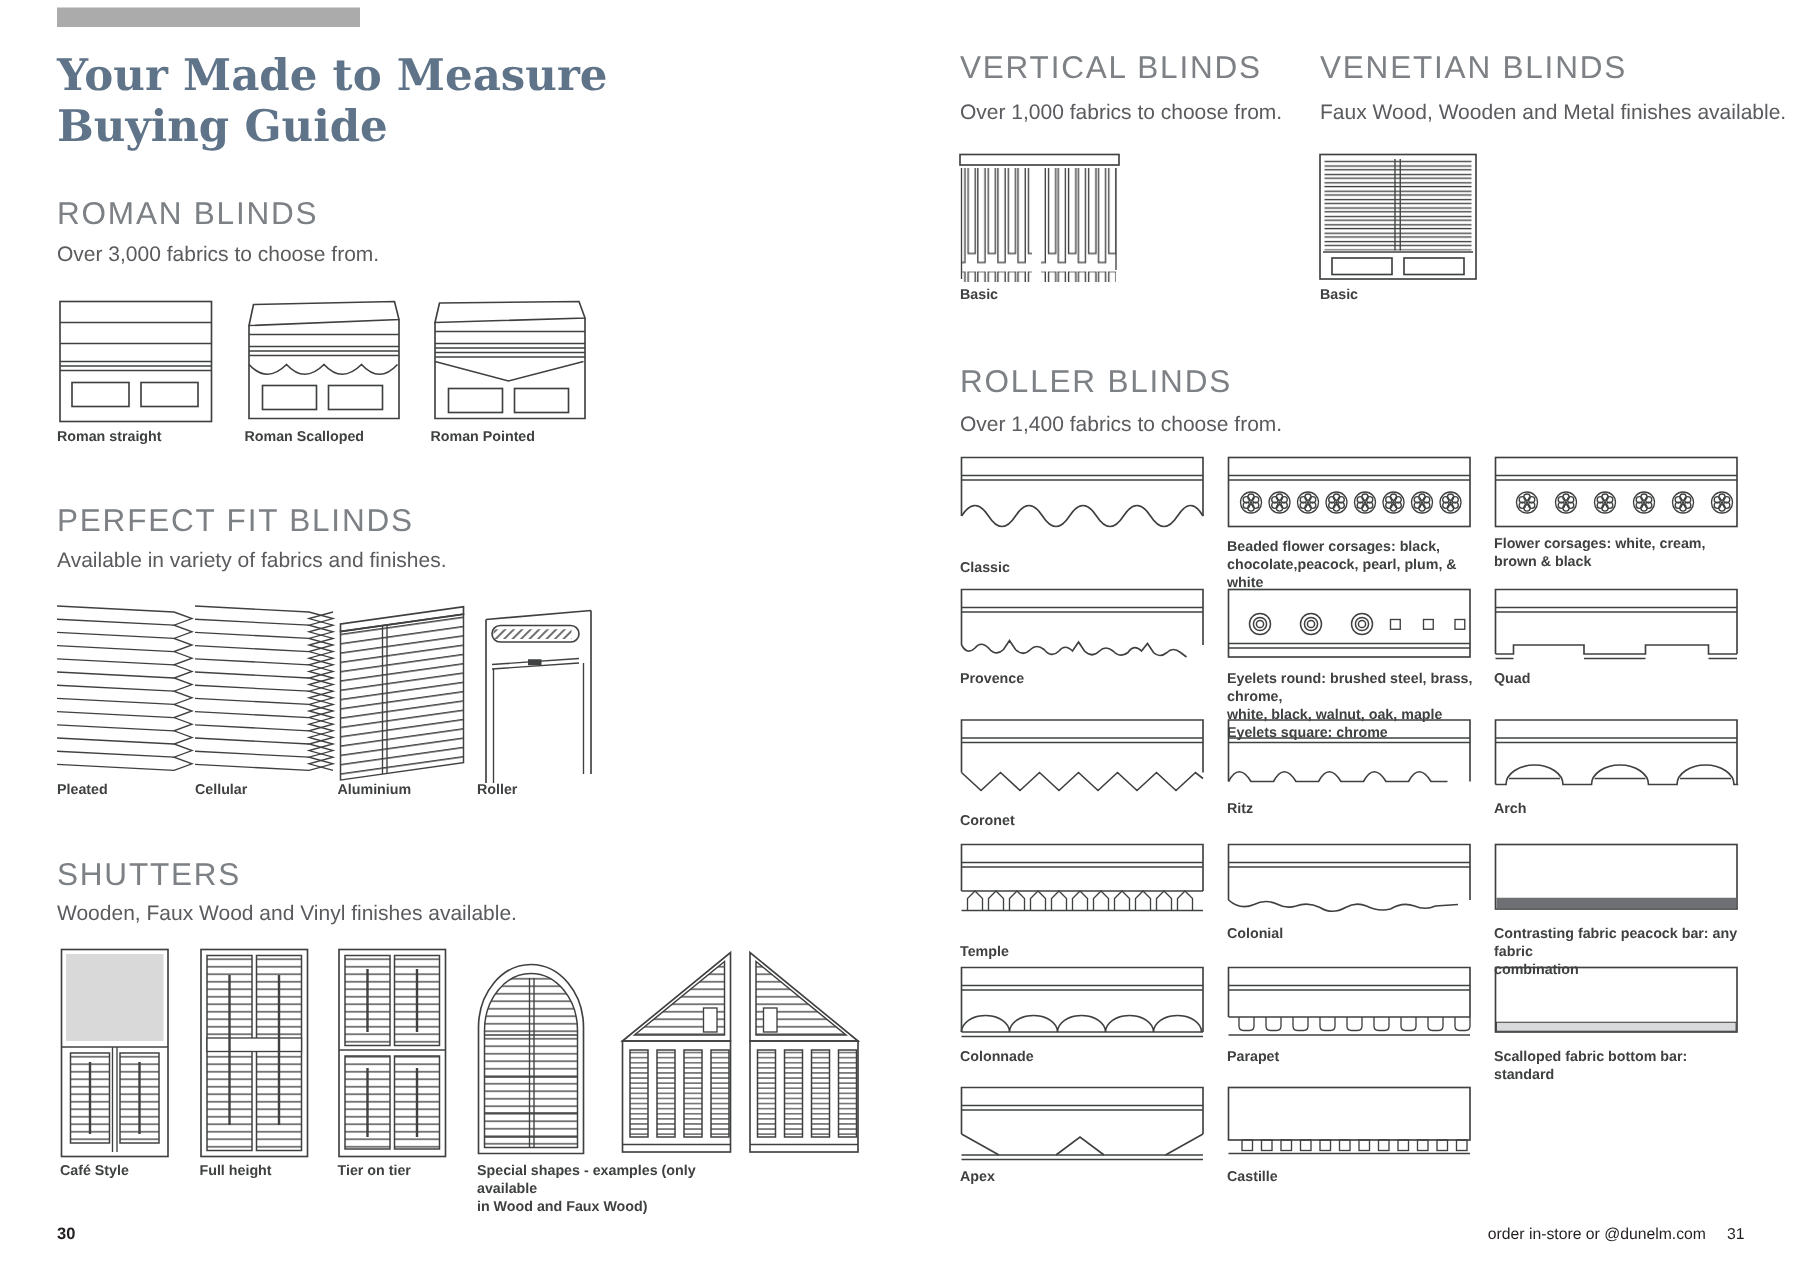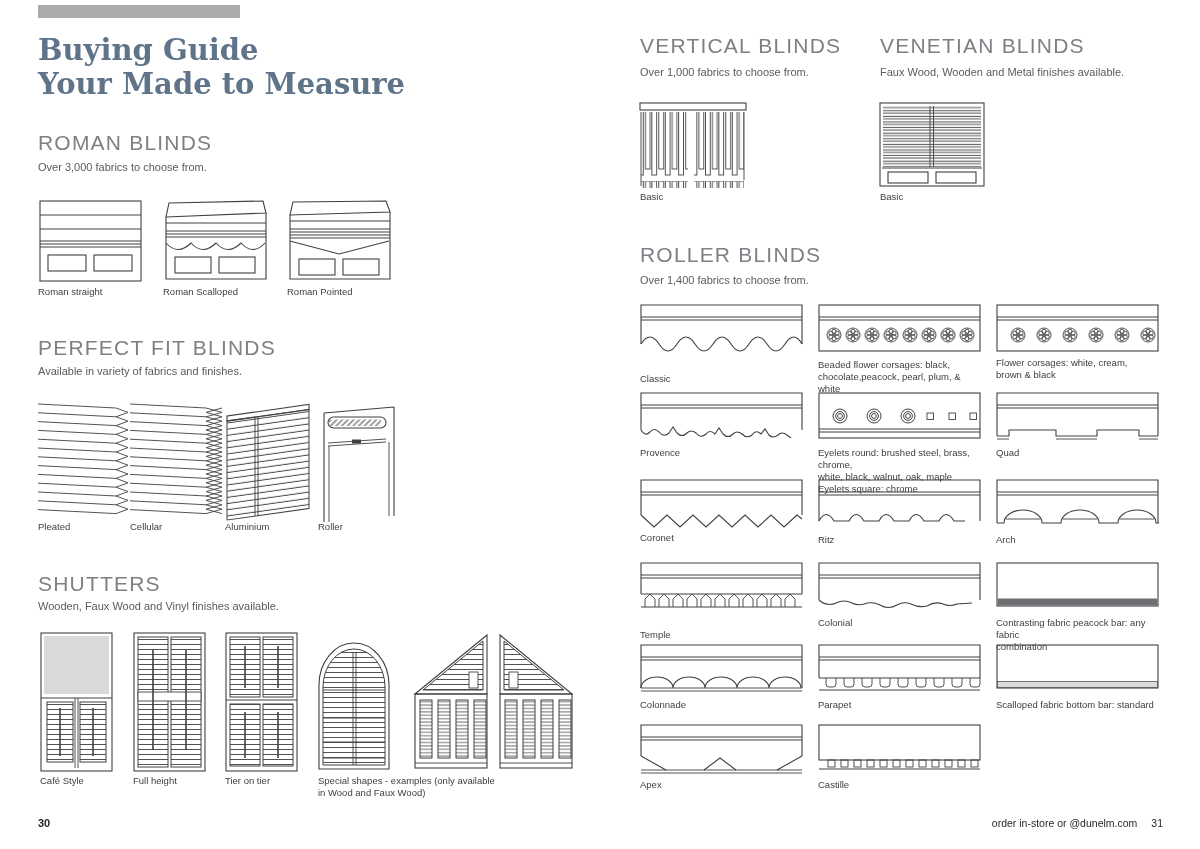--- a/index.html
+++ b/index.html
@@ -3,22 +3,22 @@
 <meta charset="utf-8">
 <style>
   html,body{margin:0;padding:0;background:#e8e8e8;}
   .sheet{position:relative;width:1200px;height:849px;background:#ffffff;overflow:hidden;
          font-family:"Liberation Sans",sans-serif;color:#3f4041;}
   .abs{position:absolute;}
   .graybar{background:#ababab;width:202px;height:13px;left:38px;top:5px;}
   .title{left:38px;top:33px;font-family:"DejaVu Serif",serif;font-weight:bold;
          font-size:29px;line-height:34px;color:#5f7389;letter-spacing:0;}
   .h{font-size:21px;letter-spacing:1.2px;color:#7d8084;font-weight:400;}
-  .s{font-size:11px;color:#5a5b5e;}
-  .lb{font-size:9.5px;color:#3f4041;line-height:12px;white-space:pre-line;}
+  .s{font-size:14px;color:#5a5b5e;}
+  .lb{font-size:9.5px;color:#3f4041;line-height:12px;white-space:pre-line;font-weight:bold;}
   .pagenum{font-size:11px;font-weight:bold;color:#231f20;}
   .footer{font-size:10.5px;color:#231f20;}
   .footer b{font-weight:normal;}
   svg{display:block;}
   .st{stroke:#3f4041;stroke-width:1.1;fill:none;}
   .stn{stroke:#3f4041;stroke-width:0.9;fill:none;}
 </style>
 </head>
 <body>
 
@@ -59,22 +59,22 @@
         <circle r="7"></circle>
           <circle r="4.4"></circle>
           <circle r="2.4"></circle>
       </g>
     </defs>
   </svg>
 
   <div class="abs graybar"></div>
 
   <div class="abs title">
+    <div>Your Made to Measure</div>
     <div>Buying Guide</div>
-    <div>Your Made to Measure</div>
   </div>
 
   <div>
     <div class="abs h" style="left:38px;top:131px">ROMAN BLINDS</div>
     <div class="abs s" style="left:38px;top:161px">Over 3,000 fabrics to choose from.</div>
 
     <svg class="abs" style="left:38px;top:199px" width="105" height="85" viewBox="0 0 105 85">
       <rect x="2" y="2" width="101" height="80" class="st"></rect>
       <path class="st" d="M2,16 H103 M2,30 H103 M2,42 H103 M2,45 H103 M2,48 H103"></path>
       <rect x="10" y="56" width="38" height="16" class="st"></rect>
@@ -296,21 +296,21 @@
         <path class="stn" d="M1,47 H13 M60,47 H101 M143,47 H162"></path>
       </svg>
       <div class="lb" style="margin-top:3px">Quad</div>
     </div>
 
     <div class="abs" style="left:640px;top:479px">
       <svg width="163" height="52" viewBox="0 0 163 52">
         <path class="st" d="M1,36 V1 H162 V36 M1,13 H162 M1,16 H162"></path>
         <path class="st" d="M1,36 L14,48 L27,36 L40,48 L53,36 L66,48 L79,36 L92,48 L105,36 L118,48 L131,36 L144,48 L157,36 L162,40"></path>
       </svg>
-      <div class="lb" style="margin-top:1px">Coronet</div>
+      <div class="lb" style="margin-top:11px">Coronet</div>
     </div>
     <div class="abs" style="left:818px;top:479px">
       <svg width="163" height="52" viewBox="0 0 163 52">
         <path class="st" d="M1,42 V1 H162 V42 M1,13 H162 M1,16 H162"></path>
         <path class="st" d="M1,42 q7,-13 15,0 h15 q7,-13 15,0 h15 q7,-13 15,0 h15 q7,-13 15,0 h15 q7,-13 15,0 h11"></path>
       </svg>
       <div class="lb" style="margin-top:3px">Ritz</div>
     </div>
     <div class="abs" style="left:996px;top:479px">
       <svg width="163" height="52" viewBox="0 0 163 52">

